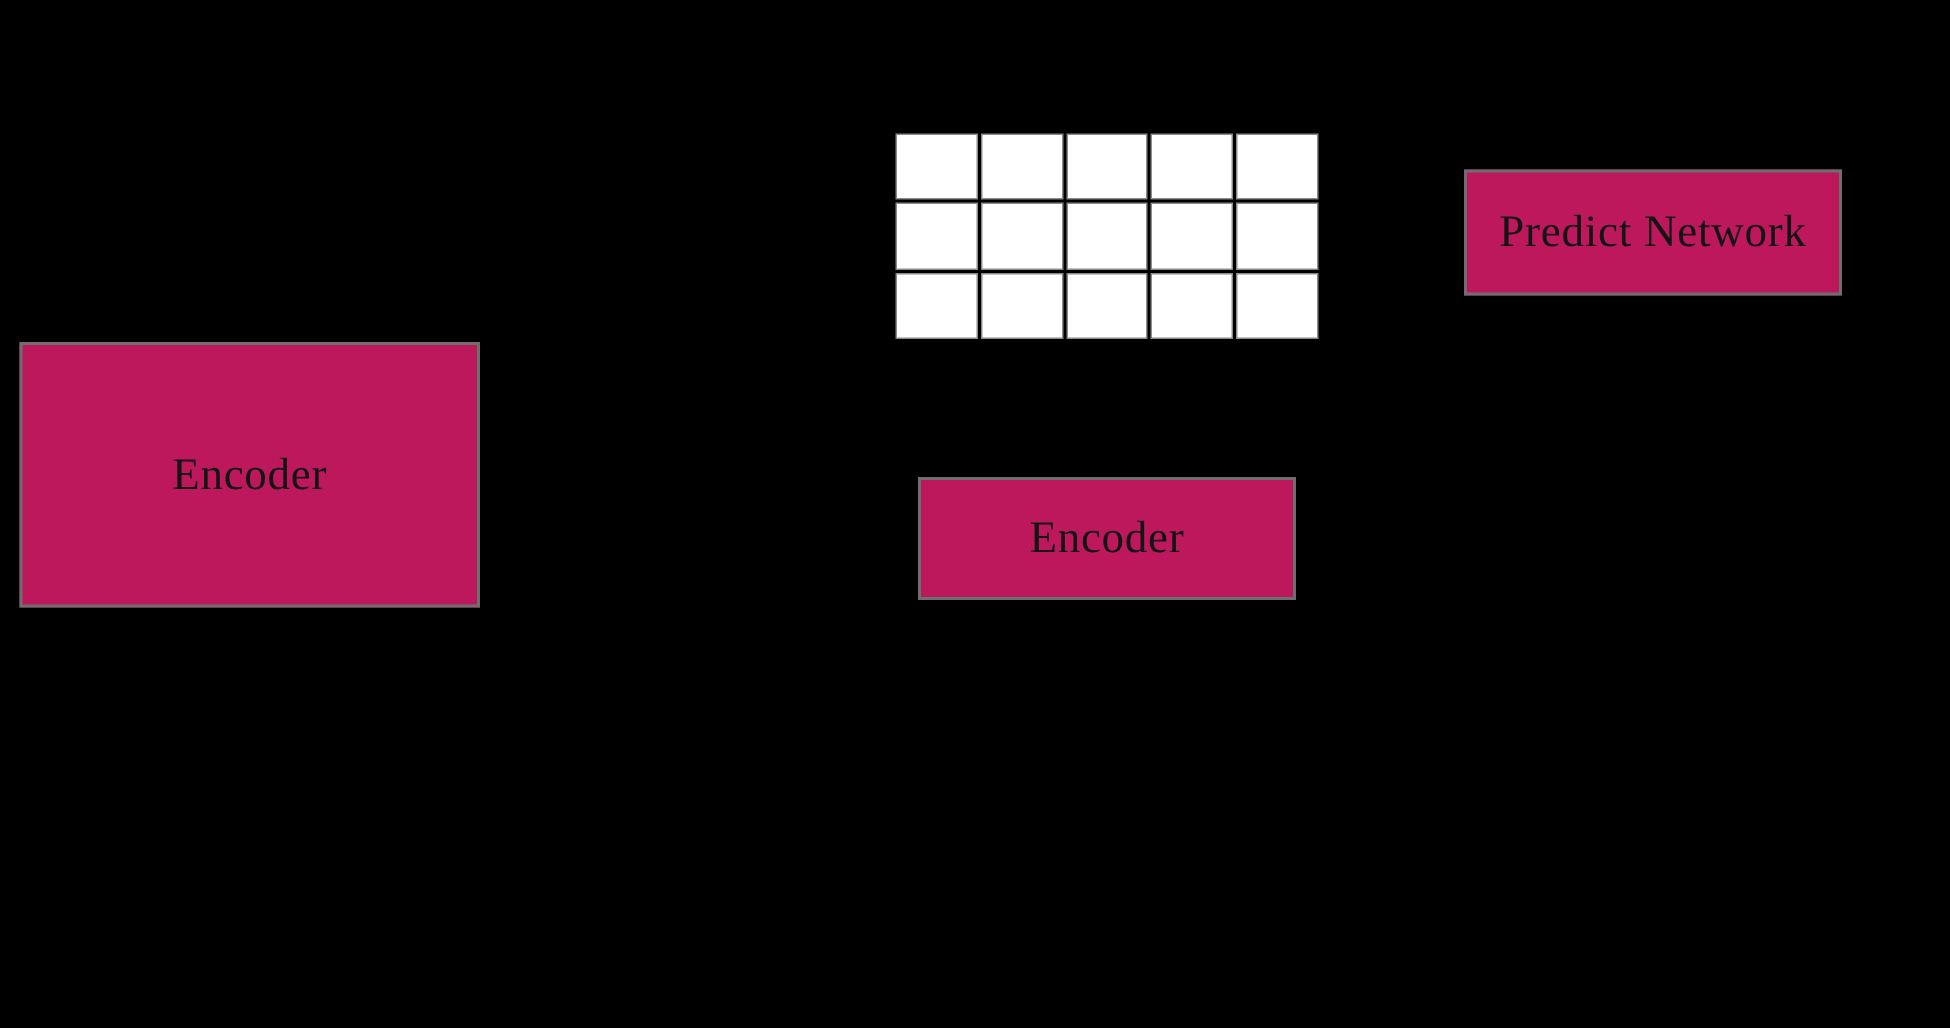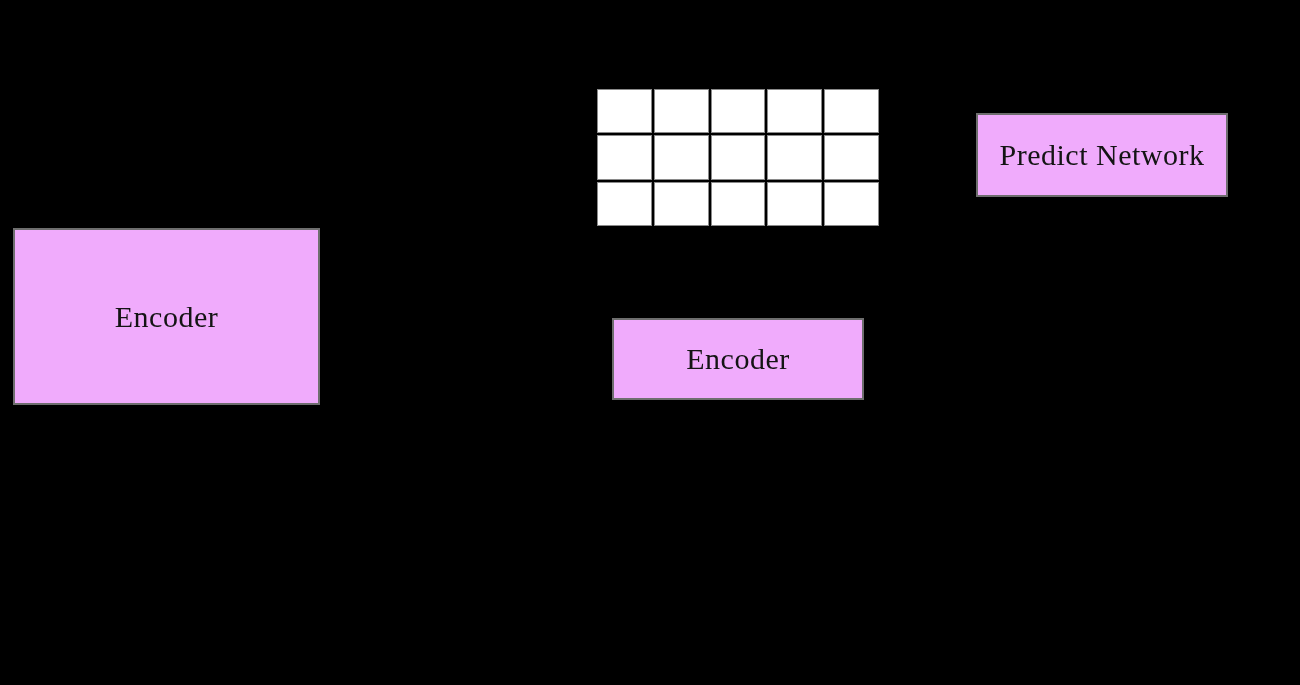--- a/index.html
+++ b/index.html
@@ -11,21 +11,21 @@
     position: relative;
     width: 1300px;
     height: 685px;
     background: #000000;
     overflow: hidden;
     font-family: "Liberation Serif", "DejaVu Serif", serif;
   }
   .box {
     position: absolute;
     box-sizing: border-box;
-    background: #f0abfc;
+    background: #be185d;
     border: 2px solid #6e6e6e;
     display: flex;
     align-items: center;
     justify-content: center;
   }
   .box-label {
     color: #141414;
     font-size: 30px;
     line-height: 1;
     white-space: nowrap;

